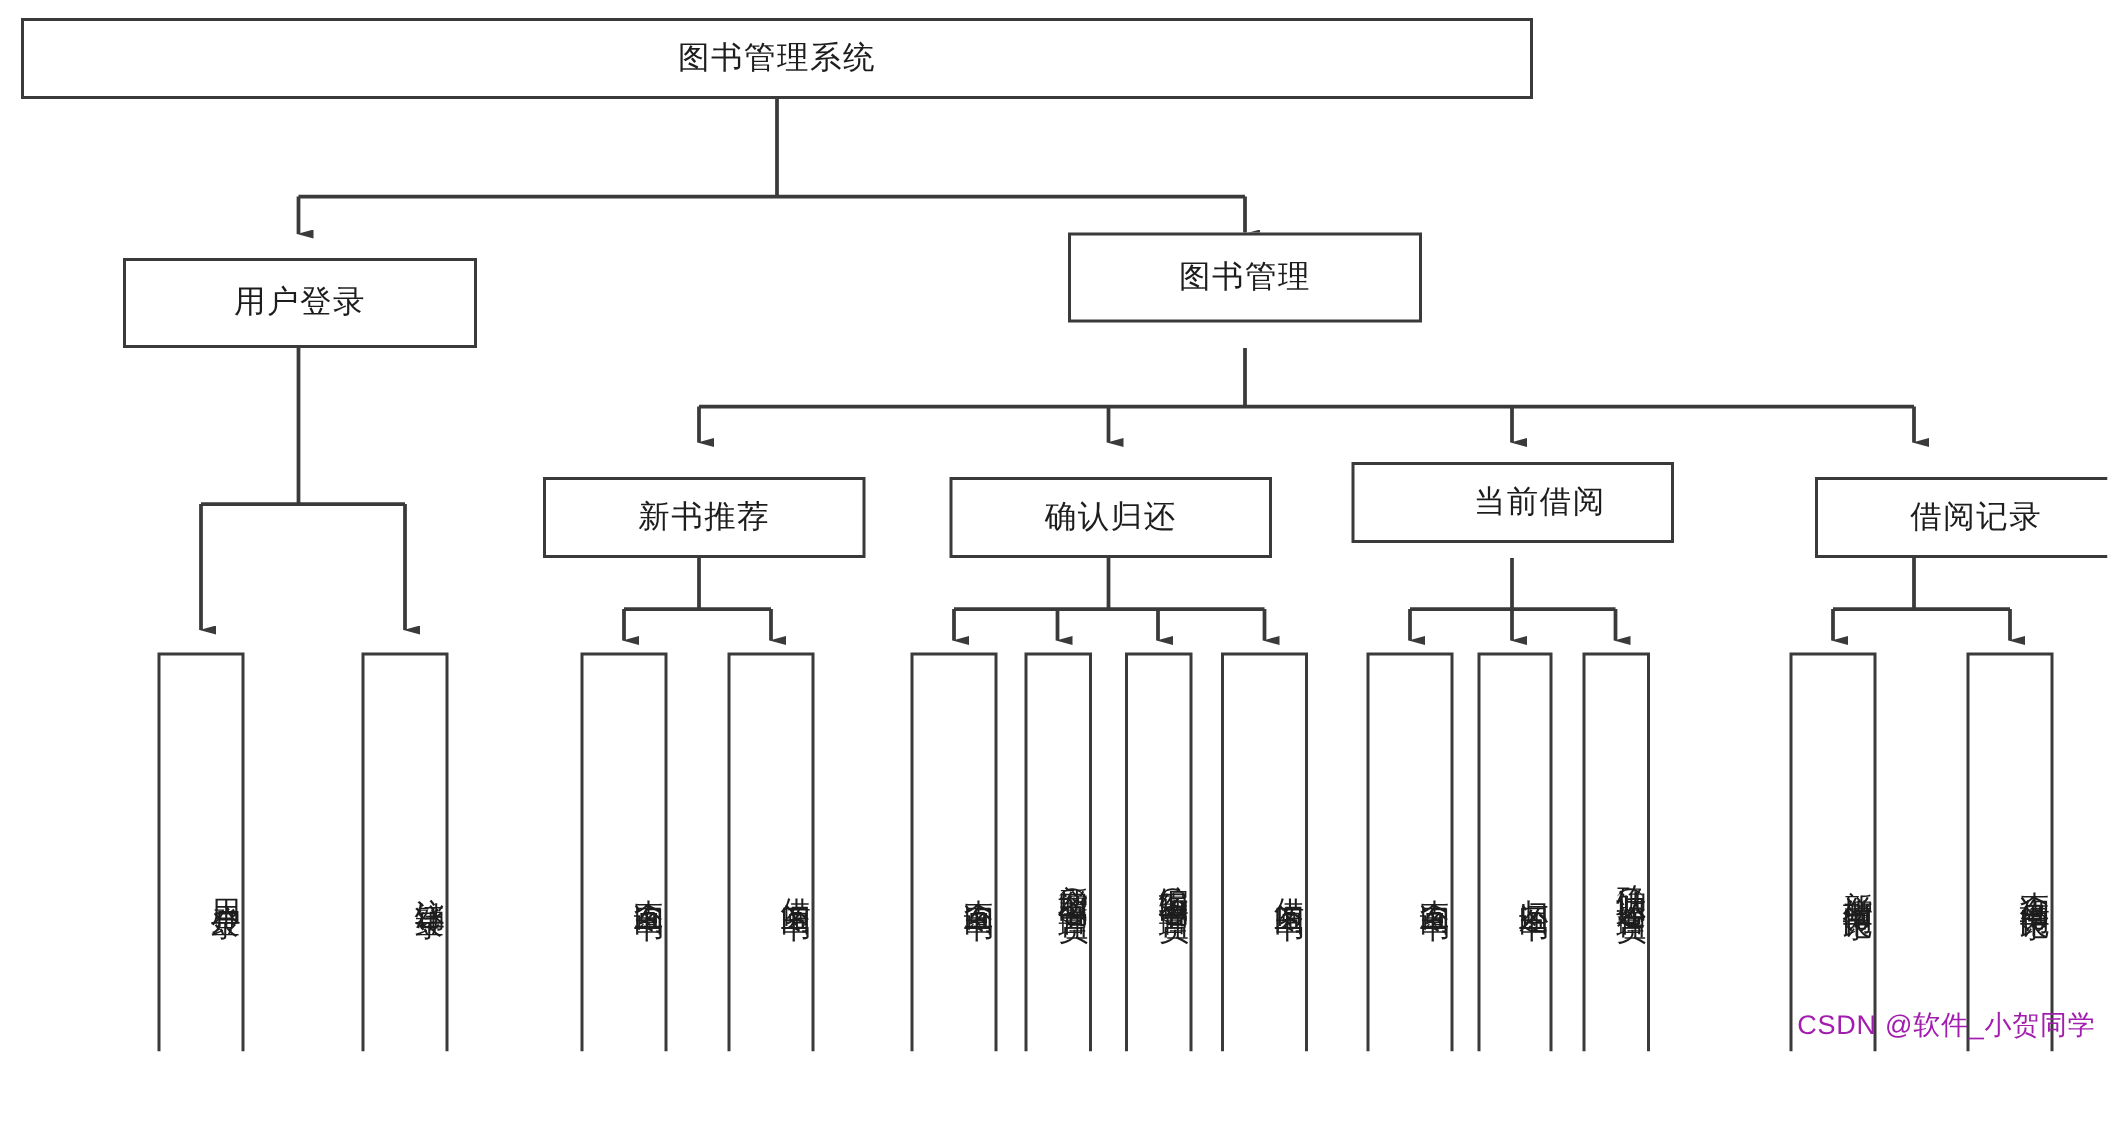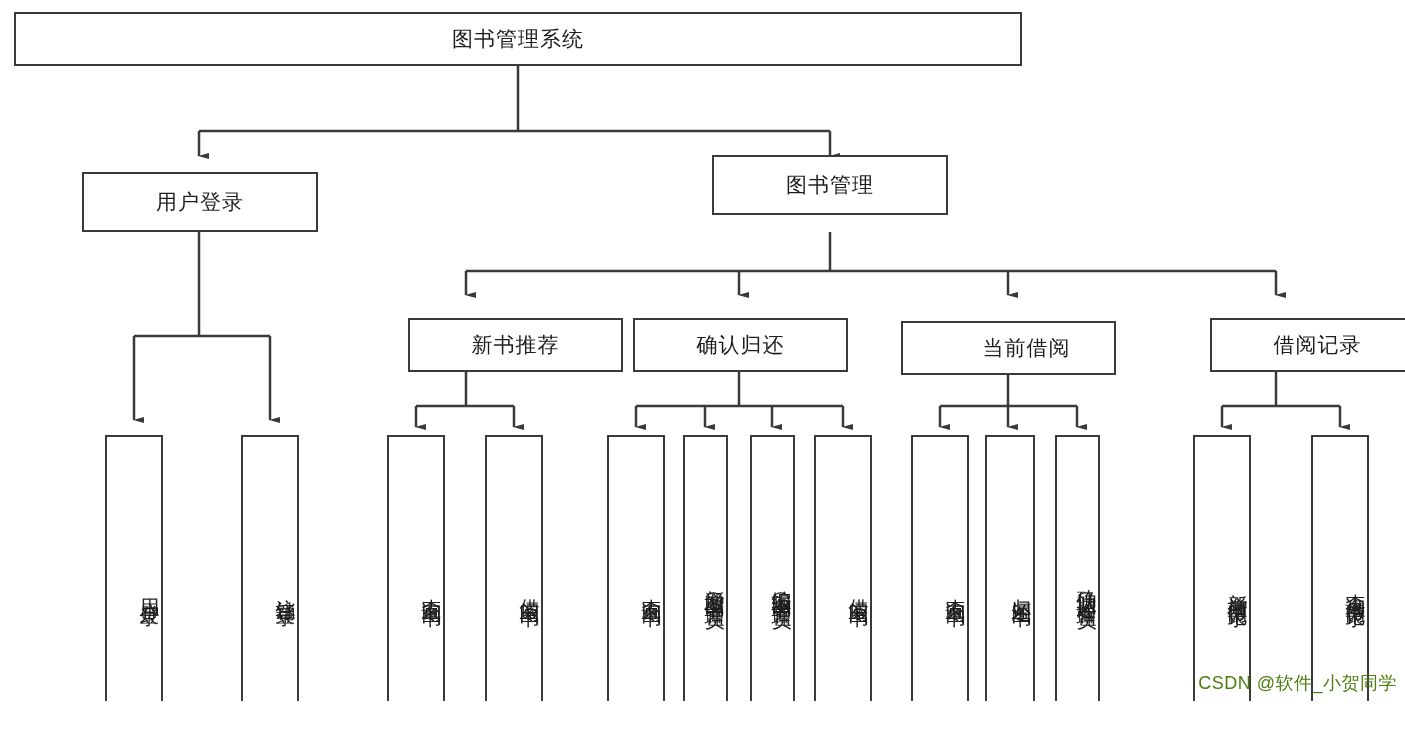--- a/index.html
+++ b/index.html
@@ -55,21 +55,21 @@
     top: 0;
     width: 1405px;
     height: 747px;
     pointer-events: none;
   }
   .watermark {
     position: absolute;
     right: 8px;
     bottom: 6px;
     font-size: 18px;
-    color: #4d7c0f;
+    color: #a21caf;
     letter-spacing: 0.5px;
     white-space: nowrap;
   }
 </style>
 </head>
 <body>
 
 <div id="canvas">
 
   <svg class="links" viewBox="0 0 1405 747">
@@ -126,27 +126,27 @@
     <span class="node-label">图书管理系统</span>
   </div>
 
   <div class="node horiz" style="left:82px; top:172px; width:236px; height:60px;">
     <span class="node-label">用户登录</span>
   </div>
   <div class="node horiz" style="left:712px; top:155px; width:236px; height:60px;">
     <span class="node-label">图书管理</span>
   </div>
 
-  <div class="node horiz" style="left:362px; top:318px; width:215px; height:54px;margin-left:46px;">
+  <div class="node horiz" style="left:362px; top:318px; width:215px; height:54px;">
     <span class="node-label">新书推荐</span>
   </div>
   <div class="node horiz" style="left:633px; top:318px; width:215px; height:54px;">
     <span class="node-label">确认归还</span>
   </div>
-  <div class="node horiz" style="left:901px; top:321px; width:215px; height:54px;padding-left:36px;">
+  <div class="node horiz" style="left:901px; top:308px; width:215px; height:54px;padding-left:36px;">
     <span class="node-label">当前借阅</span>
   </div>
   <div class="node horiz" style="left:1170px; top:318px; width:215px; height:54px;margin-left:40px;">
     <span class="node-label">借阅记录</span>
   </div>
 
   <div class="node vert" style="left:105px; top:435px; width:58px; height:300px;">
     <span class="node-label">用户登录</span>
   </div>
   <div class="node vert" style="left:241px; top:435px; width:58px; height:300px;">

